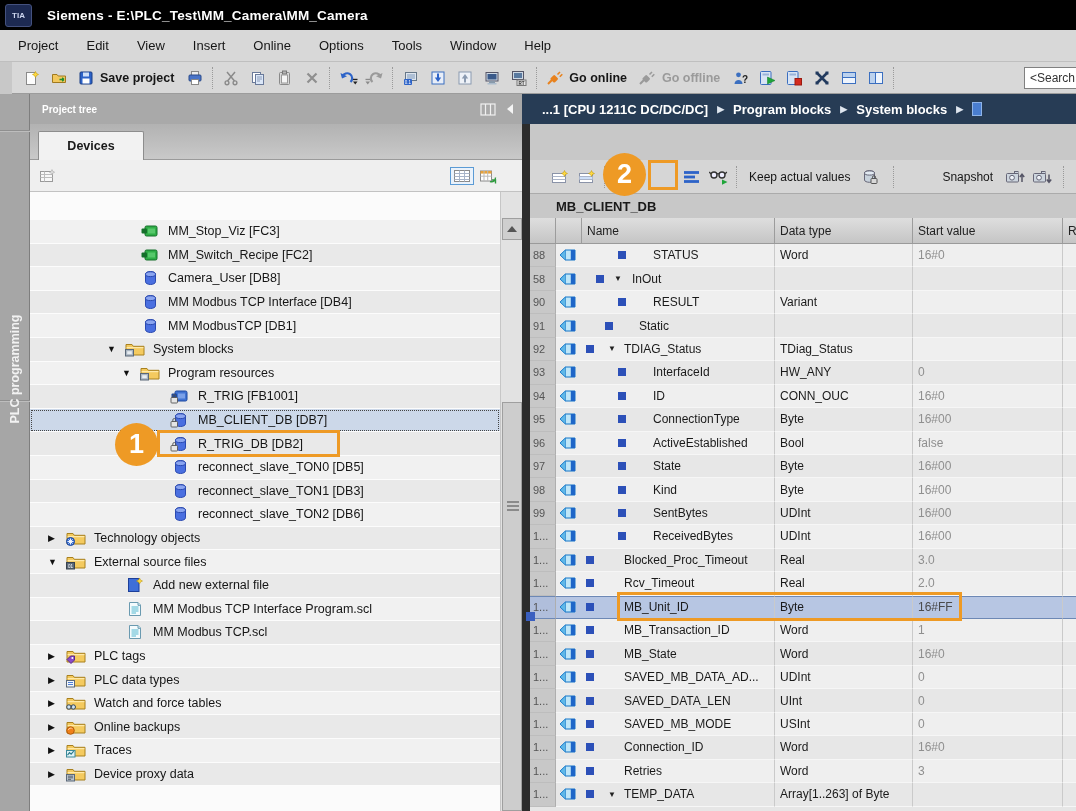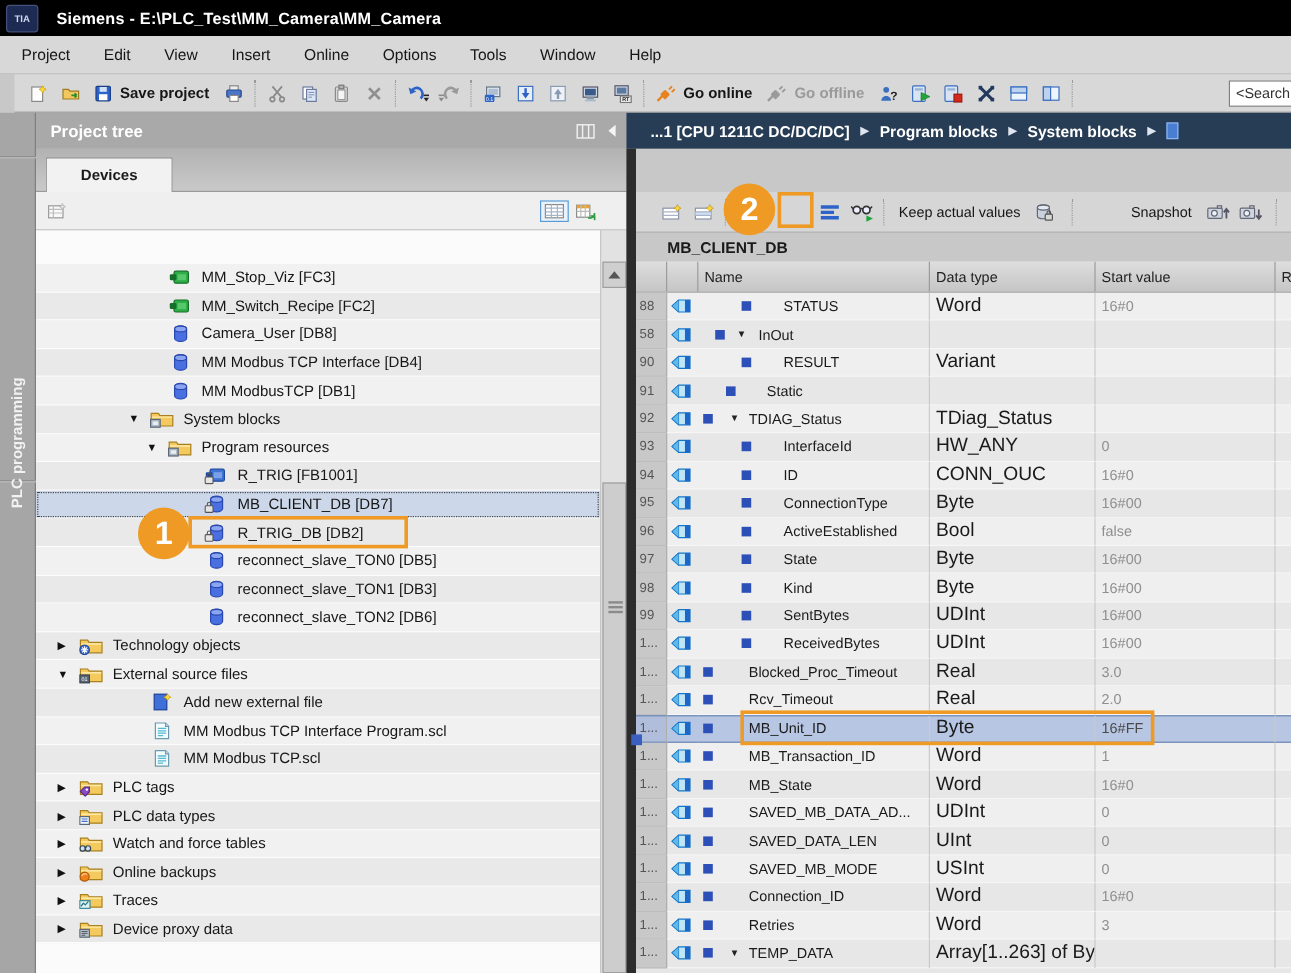--- a/index.html
+++ b/index.html
@@ -25,21 +25,21 @@
   #search-box { margin-left:auto; margin-right:-12px; width:76px; height:22px; background:#fff; border:1px solid #808080; font-size:12px; color:#333; display:flex; align-items:center; padding-left:5px; overflow:hidden; white-space:nowrap; flex:none; }
 
   
   #left-strip { position:absolute; left:0; top:94px; width:30px; height:717px; background:#a6a6a6; border-right:1px solid #7e7e7e; }
   #left-strip .seg-line { position:absolute; left:0; width:30px; height:2px; background:#bdbdbd; border-top:1px solid #8f8f8f; }
   #strip-label { position:absolute; top:150px; left:0; width:30px; height:250px; display:flex; align-items:center; justify-content:center; }
   #strip-label span { transform:rotate(-90deg); white-space:nowrap; color:#f2f2f2; font-weight:bold; font-size:12.5px; }
 
   
   #tree-header { position:absolute; left:30px; top:94px; width:492px; height:30px; background:#a9a9a9; display:flex; align-items:center; color:#fff; }
-  #tree-header .ph-title { font-size:14px; font-weight:bold; margin-left:12px; }
+  #tree-header .ph-title { font-size:10px; font-weight:bold; margin-left:12px; }
   #tree-header .ph-icons { margin-left:auto; display:flex; align-items:center; gap:8px; margin-right:6px; }
   #tabs-strip { position:absolute; left:30px; top:124px; width:492px; height:36px; background:linear-gradient(#b2b2b2,#c9c9c9); border-bottom:1px solid #9a9a9a; }
   #devices-tab { position:absolute; left:8px; top:7px; width:106px; height:29px; background:#f2f2f2; border:1px solid #8d8d8d; border-bottom:none; border-radius:2px 2px 0 0; display:flex; align-items:center; justify-content:center; font-size:12.5px; font-weight:bold; color:#1a1a1a; }
   #tree-toolbar { position:absolute; left:30px; top:160px; width:492px; height:32px; background:#efefef; border-bottom:1px solid #c2c2c2; display:flex; align-items:center; }
   #tree-toolbar .tt-left { margin-left:9px; }
   #tree-toolbar .tt-right { margin-left:auto; display:flex; align-items:center; gap:5px; margin-right:24px; }
   .focus-frame { border:1px solid #5b9bd5; background:#eaf2fb; padding:1px 2px; display:flex; align-items:center; }
   #tree-body { position:absolute; left:30px; top:192px; width:470px; height:619px; background:#fbfbfb; overflow:hidden; }
   #tree-rows { position:absolute; left:0; top:28px; width:470px; }
   .trow { position:relative; height:23.6px; display:flex; align-items:center; font-size:12.5px; color:#161616; border-bottom:1px solid #fcfcfc; }
@@ -84,21 +84,21 @@
   #rp-table { position:absolute; left:530px; top:218px; width:546px; height:593px; background:#e6e6e6; overflow:hidden; }
   .dhead { display:grid; grid-template-columns:26px 26px 193px 138px 150px 13px; height:26px; background:linear-gradient(#dedede,#c5c5c5); border-bottom:1px solid #9a9a9a; }
   .dhead .hc { border-right:1px solid #9c9c9c; font-size:12px; color:#222; display:flex; align-items:center; padding-left:5px; overflow:hidden; white-space:nowrap; }
   .drow { display:grid; grid-template-columns:26px 26px 193px 138px 150px 13px; height:23.45px; }
   .drow:nth-child(odd) { background:#efefef; }
   .drow:nth-child(even) { background:#e7e7e7; }
   .drow .c { display:flex; align-items:center; overflow:hidden; white-space:nowrap; border-bottom:1px solid #f6f6f6; }
   .drow .num { background:#c8c8c8; color:#555; font-size:11px; padding-left:3px; border-right:1px solid #aeaeae; border-bottom:1px solid #bdbdbd; }
   .drow .icn { justify-content:center; }
   .drow .nm  { font-size:12px; color:#1a1a1a; border-right:1px solid #cacaca; }
-  .drow .ty  { font-size:16px; color:#1a1a1a; border-right:1px solid #cacaca; padding-left:5px; }
+  .drow .ty  { font-size:12px; color:#1a1a1a; border-right:1px solid #cacaca; padding-left:5px; }
   .drow .vl  { font-size:12px; color:#8f8f8f; border-right:1px solid #cacaca; padding-left:5px; }
   .drow .rt  { }
   .drow.dsel { background:#b7c6e3; }
   .drow.dsel .c { border-top:1px solid #6d88b5; border-bottom:1px solid #6d88b5; background:#b7c6e3; }
   .drow.dsel .num { background:#b0bedb; }
   .drow.dsel .vl { color:#4a4a4a; }
   .bullet { width:8px; height:8px; background:#2c50b8; flex:none; }
   .darr { width:12px; font-size:8px; color:#222; flex:none; text-align:center; }
   .dlabel { }
   .k-sec  .bullet { margin-left:14px; } .k-sec  .darr { margin-left:8px; } .k-sec  .dlabel { margin-left:8px; }

